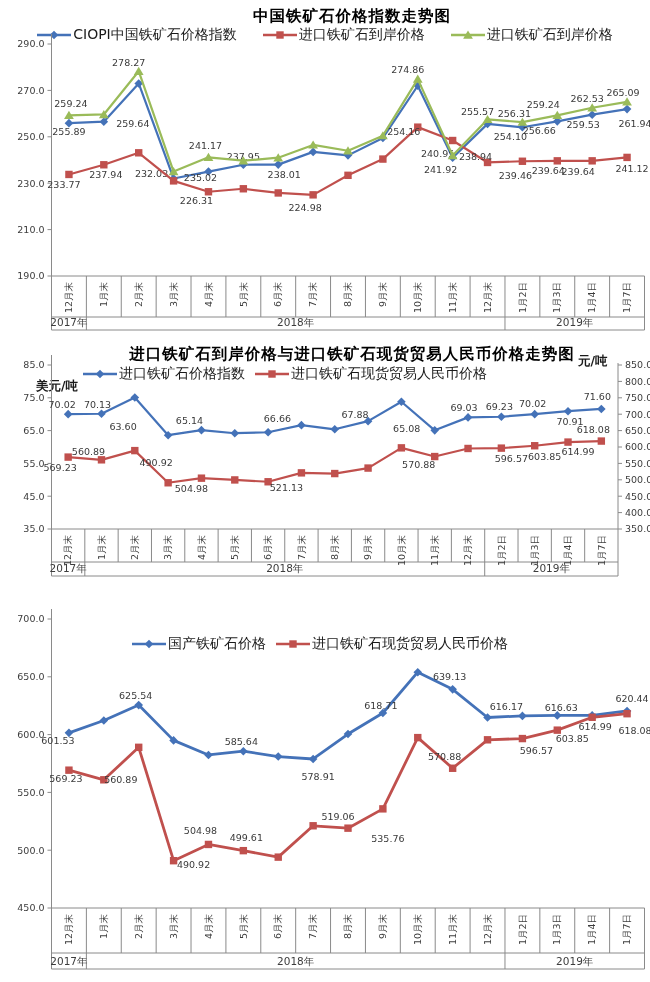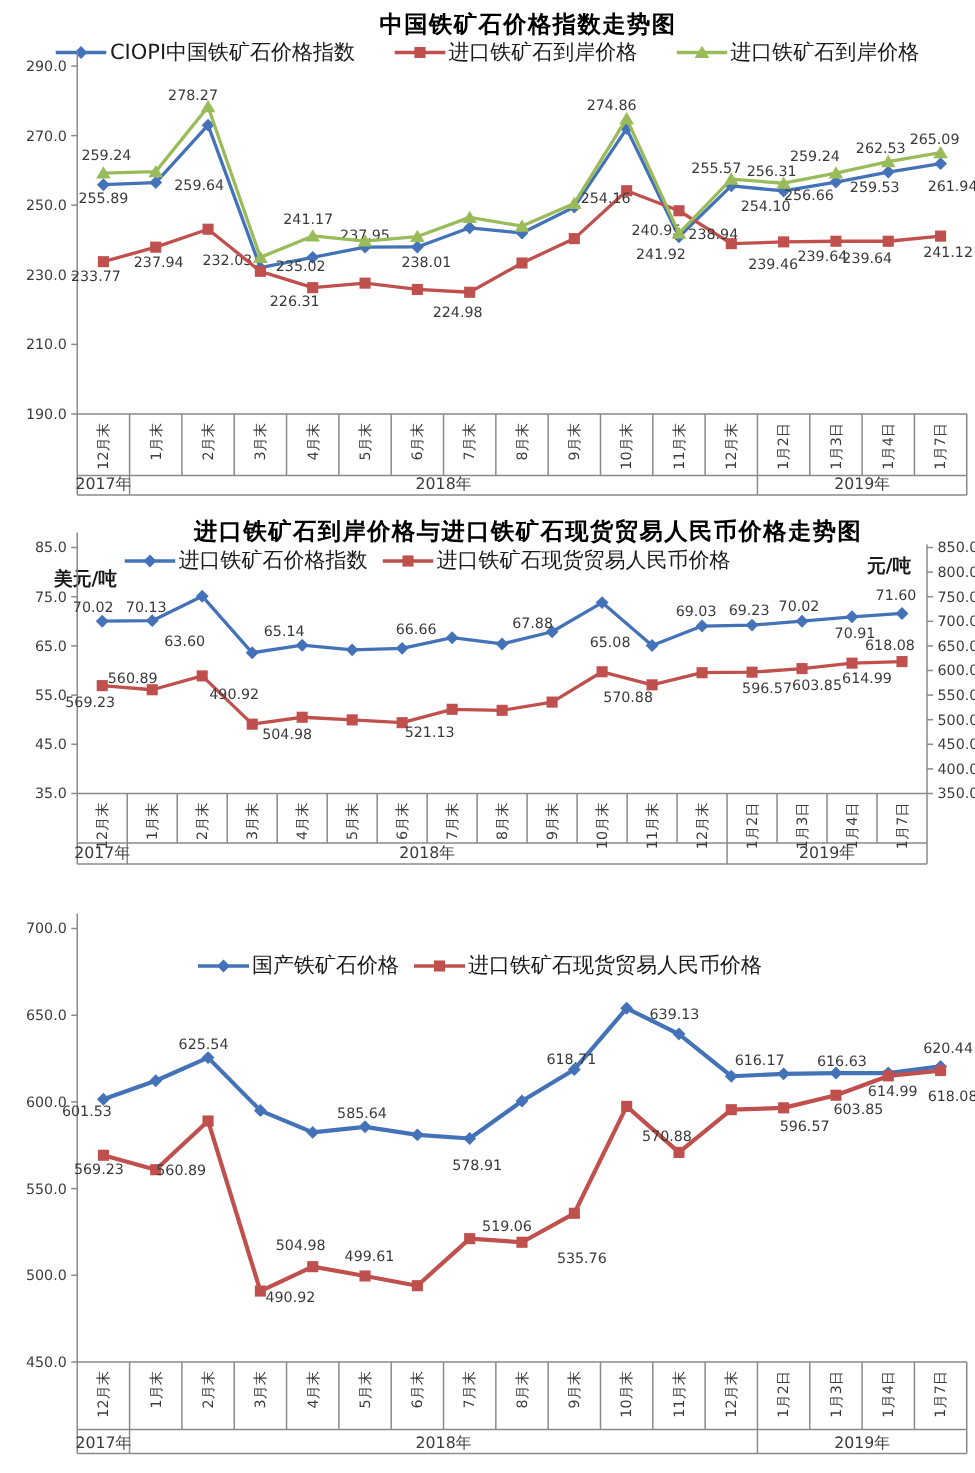--- a/index.html
+++ b/index.html
@@ -209,21 +209,21 @@
           <text x="543.2941176470588" y="107.56319999999998">259.24</text>
           <text x="587.1764705882352" y="101.93040000000006">262.53</text>
           <text x="623.0588235294118" y="95.99120000000006">265.09</text>
         </g>
       </svg>
   </section>
 
   <section class="chart" id="chart1" style="top: 340px; height: 250px;">
     <h2 class="chart-title" style="top: 4px;">进口铁矿石到岸价格与进口铁矿石现货贸易人民币价格走势图</h2>
     <div class="axis-unit" style="left:36px;top:12px;margin-top:26px;">美元/吨</div>
-    <div class="axis-unit" style="left:578px;top:29px;">元/吨</div>
+    <div class="axis-unit" style="left:578px;top:13px;">元/吨</div>
     <div class="legend" style="top: 25px; gap: 10px; margin-left: -40px;">
         <div class="leg-item">
           <svg width="34" height="12">
             <line x1="0" y1="6" x2="34" y2="6" stroke="#4472b8" stroke-width="2.4"></line>
             <path d="M 17 1.7000000000000002 L 21.3 6 L 17 10.3 L 12.7 6 Z" fill="#4472b8"></path>
           </svg>
           <span>进口铁矿石价格指数</span>
         </div>
         <div class="leg-item">
           <svg width="34" height="12">

